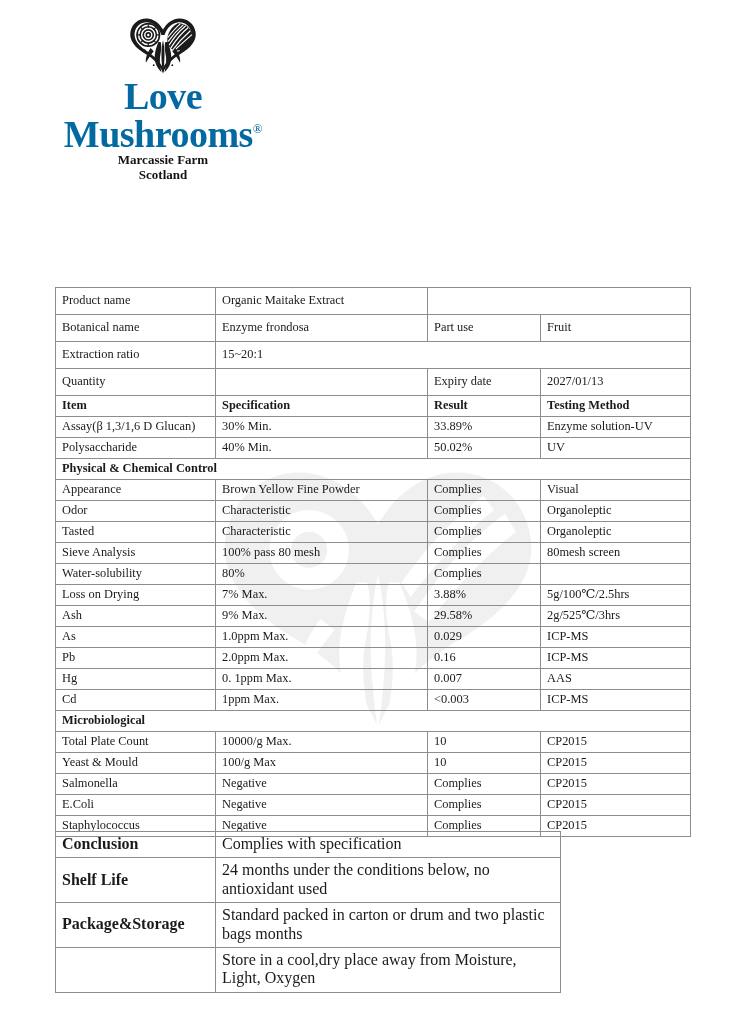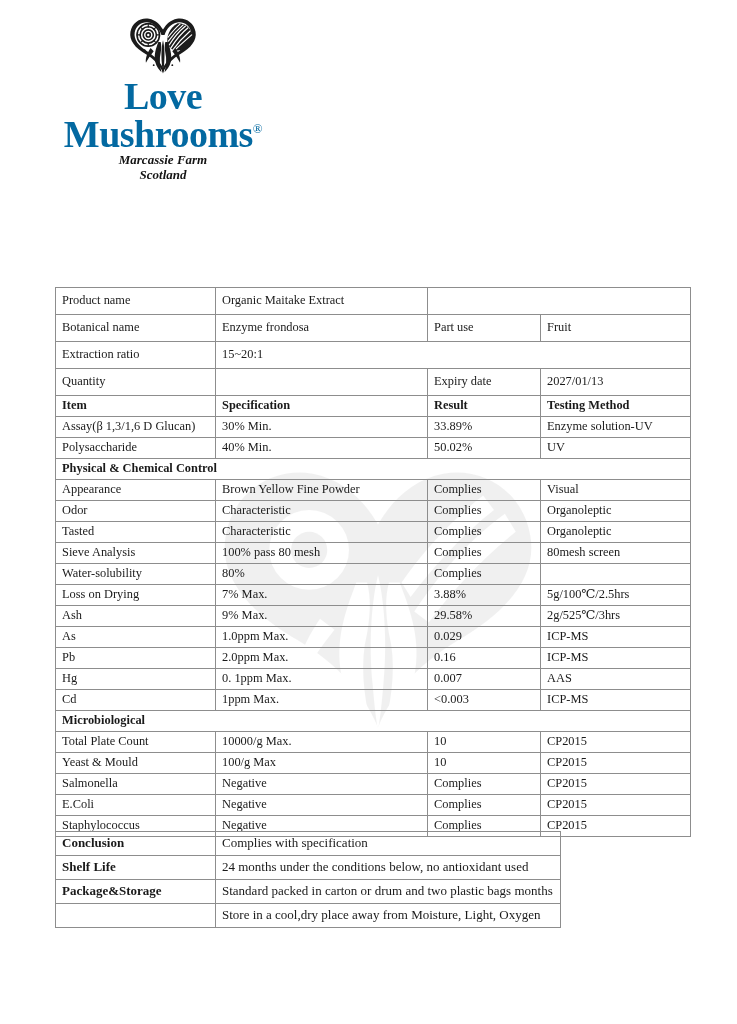--- a/index.html
+++ b/index.html
@@ -41,21 +41,20 @@
     position: relative;
     display: inline-block;
   }
   #brand-reg {
     font-size: 13px;
     vertical-align: super;
     font-weight: normal;
     line-height: 1;
   }
   #brand-sub1, #brand-sub2 {
-    font-style: italic;
     font-weight: bold;
     font-size: 13px;
     line-height: 1.12;
     color: #141414;
     text-align: center;
   }
 
   
   #watermark {
     position: absolute;
@@ -113,21 +112,21 @@
     width: 505px;
     z-index: 1;
   }
   table.coa-bottom {
     border-collapse: collapse;
     width: 505px;
     table-layout: fixed;
   }
   table.coa-bottom td {
     border: 1px solid #8d8d8d;
-    font-size: 13px;
+    font-size: 16px;
     line-height: 1.15;
     padding: 3px 6px 4px 6px;
     vertical-align: middle;
     background: transparent;
   }
   col.b1 { width: 160px; }
   col.b2 { width: 345px; }
   table.coa-bottom td.lbl { font-weight: bold; }
   table.coa-bottom tr td { height: 16px; }
 </style>

